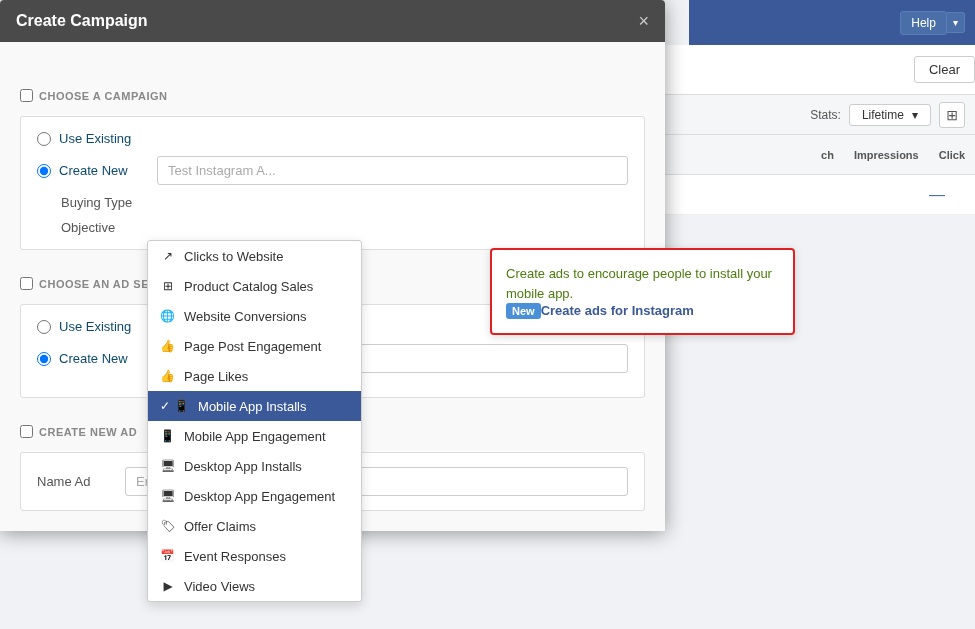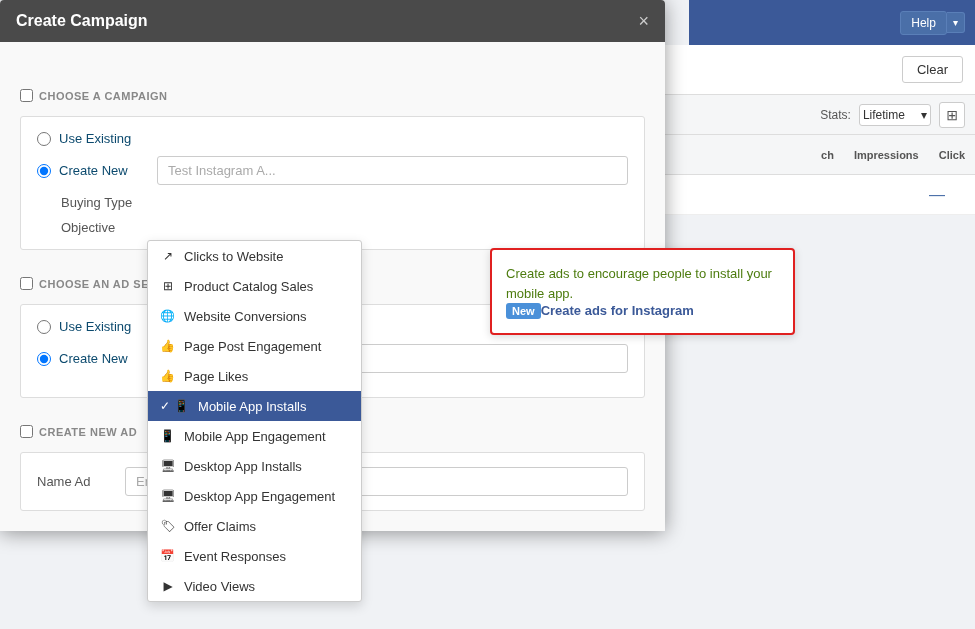--- a/index.html
+++ b/index.html
@@ -62,21 +62,20 @@
       position: absolute;
       top: 45px;
       right: 0;
       width: 310px;
       height: 50px;
       background: #fff;
       border-bottom: 1px solid #ddd;
       display: flex;
       align-items: center;
       justify-content: flex-end;
-      padding-right: 12px;
       gap: 8px;
     }
 
     .clear-btn {
       background: #fff;
       border: 1px solid #ccc;
       border-radius: 3px;
       padding: 5px 14px;
       font-size: 13px;
       color: #333;
@@ -100,26 +99,26 @@
 
     .stats-label {
       font-size: 12px;
       color: #555;
     }
 
     .stats-dropdown {
       background: #fff;
       border: 1px solid #ccc;
       border-radius: 3px;
-      padding: 3px 3px;
+      padding: 3px 12px;
       font-size: 12px;
       color: #333;
       display: flex;
       align-items: center;
-      gap: 16px;
+      gap: 8px;
     }
 
     .bg-table-header {
       position: absolute;
       top: 135px;
       right: 0;
       width: 326px;
       height: 40px;
       background: #f5f6f7;
       border-bottom: 1px solid #ddd;

